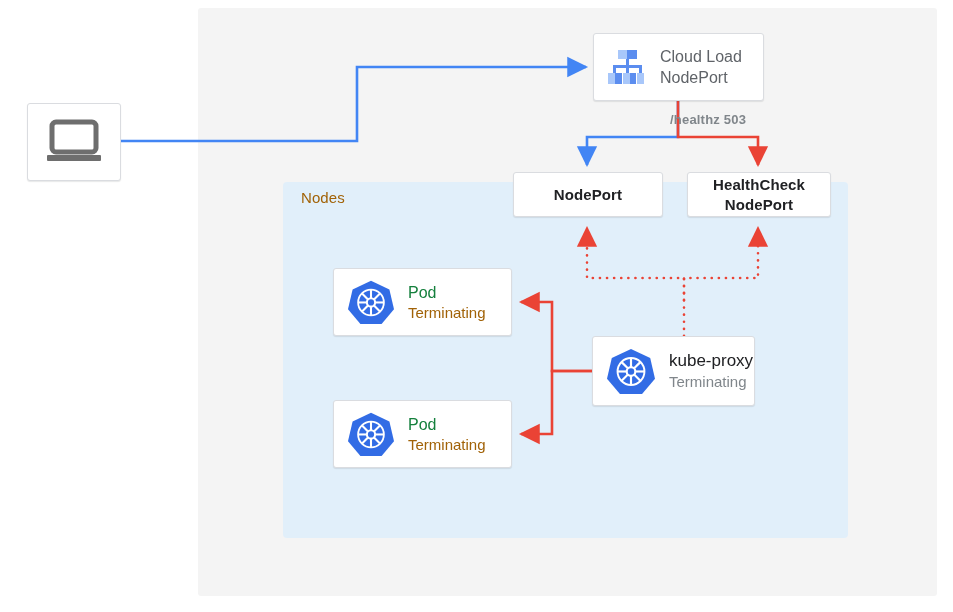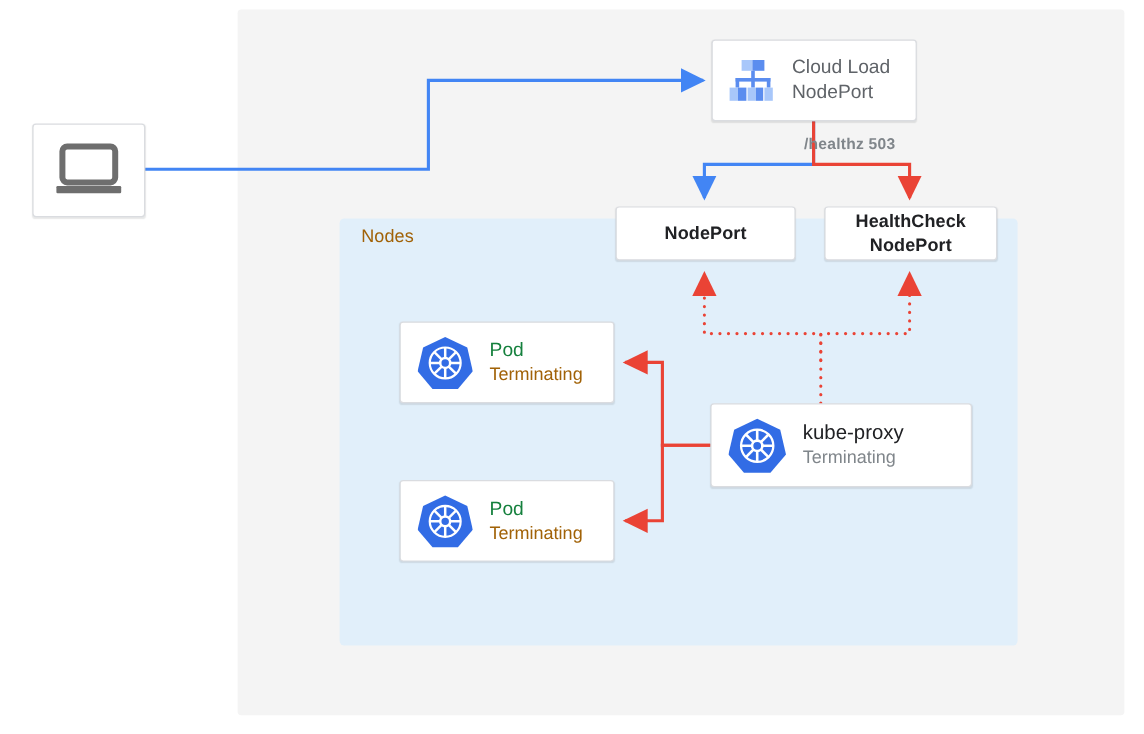--- a/index.html
+++ b/index.html
@@ -23,21 +23,21 @@
   .card-clb{left:593px;top:33px;width:171px;height:68px;
             display:flex;align-items:center;padding-left:12px;gap:12px;}
   .card-nodeport{left:513px;top:172px;width:150px;height:45px;
                  display:flex;align-items:center;justify-content:center;}
   .card-hcnodeport{left:687px;top:172px;width:144px;height:45px;
                    display:flex;align-items:center;justify-content:center;}
   .card-pod1{left:333px;top:268px;width:179px;height:68px;
              display:flex;align-items:center;padding-left:14px;gap:14px;}
   .card-pod2{left:333px;top:400px;width:179px;height:68px;
              display:flex;align-items:center;padding-left:14px;gap:14px;}
-  .card-kubeproxy{left:592px;top:336px;width:218px;height:70px;
+  .card-kubeproxy{left:592px;top:336px;width:163px;height:70px;
                   display:flex;align-items:center;padding-left:14px;gap:14px;}
 
   .svc-title{font-size:16px;color:#5f6368;line-height:21px;white-space:nowrap;}
   .port-title{font-size:15px;font-weight:bold;color:#202124;text-align:center;
               line-height:20px;letter-spacing:.1px;}
   .pod-name{font-size:16px;color:#15803d;line-height:21px;}
   .pod-sub{font-size:15px;color:#a16207;line-height:20px;}
   .kp-name{font-size:17px;color:#202124;line-height:22px;white-space:nowrap;}
   .kp-sub{font-size:15px;color:#80868b;line-height:20px;}
   .stack{display:flex;flex-direction:column;justify-content:center;}

